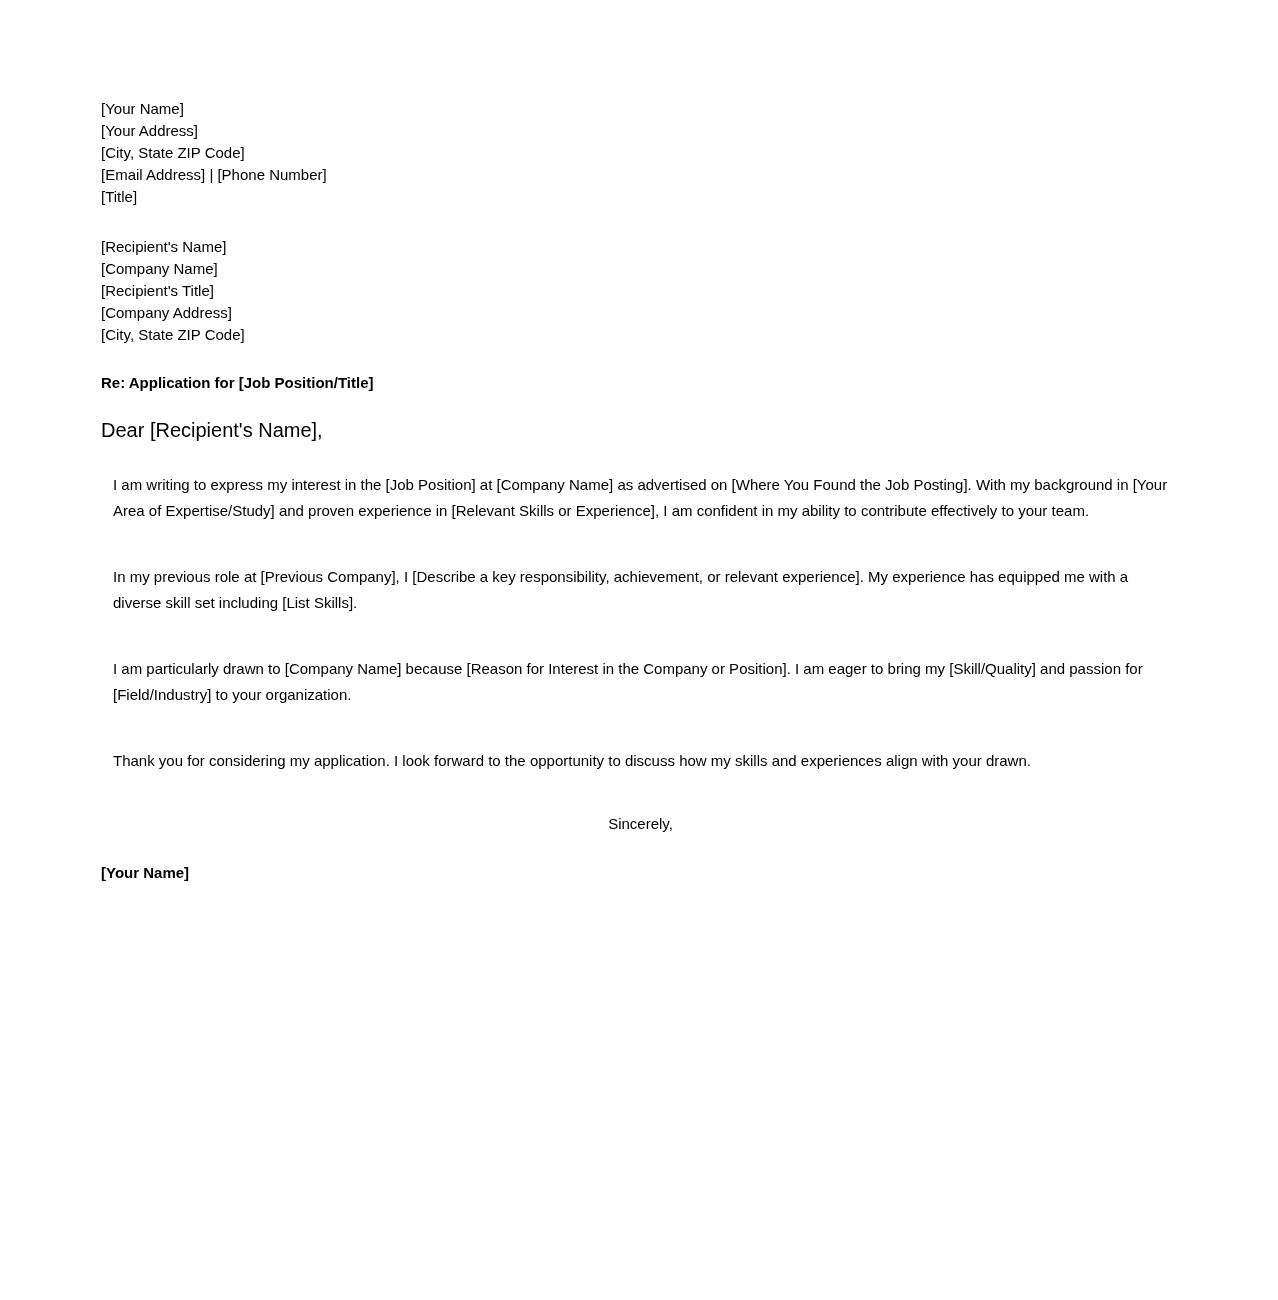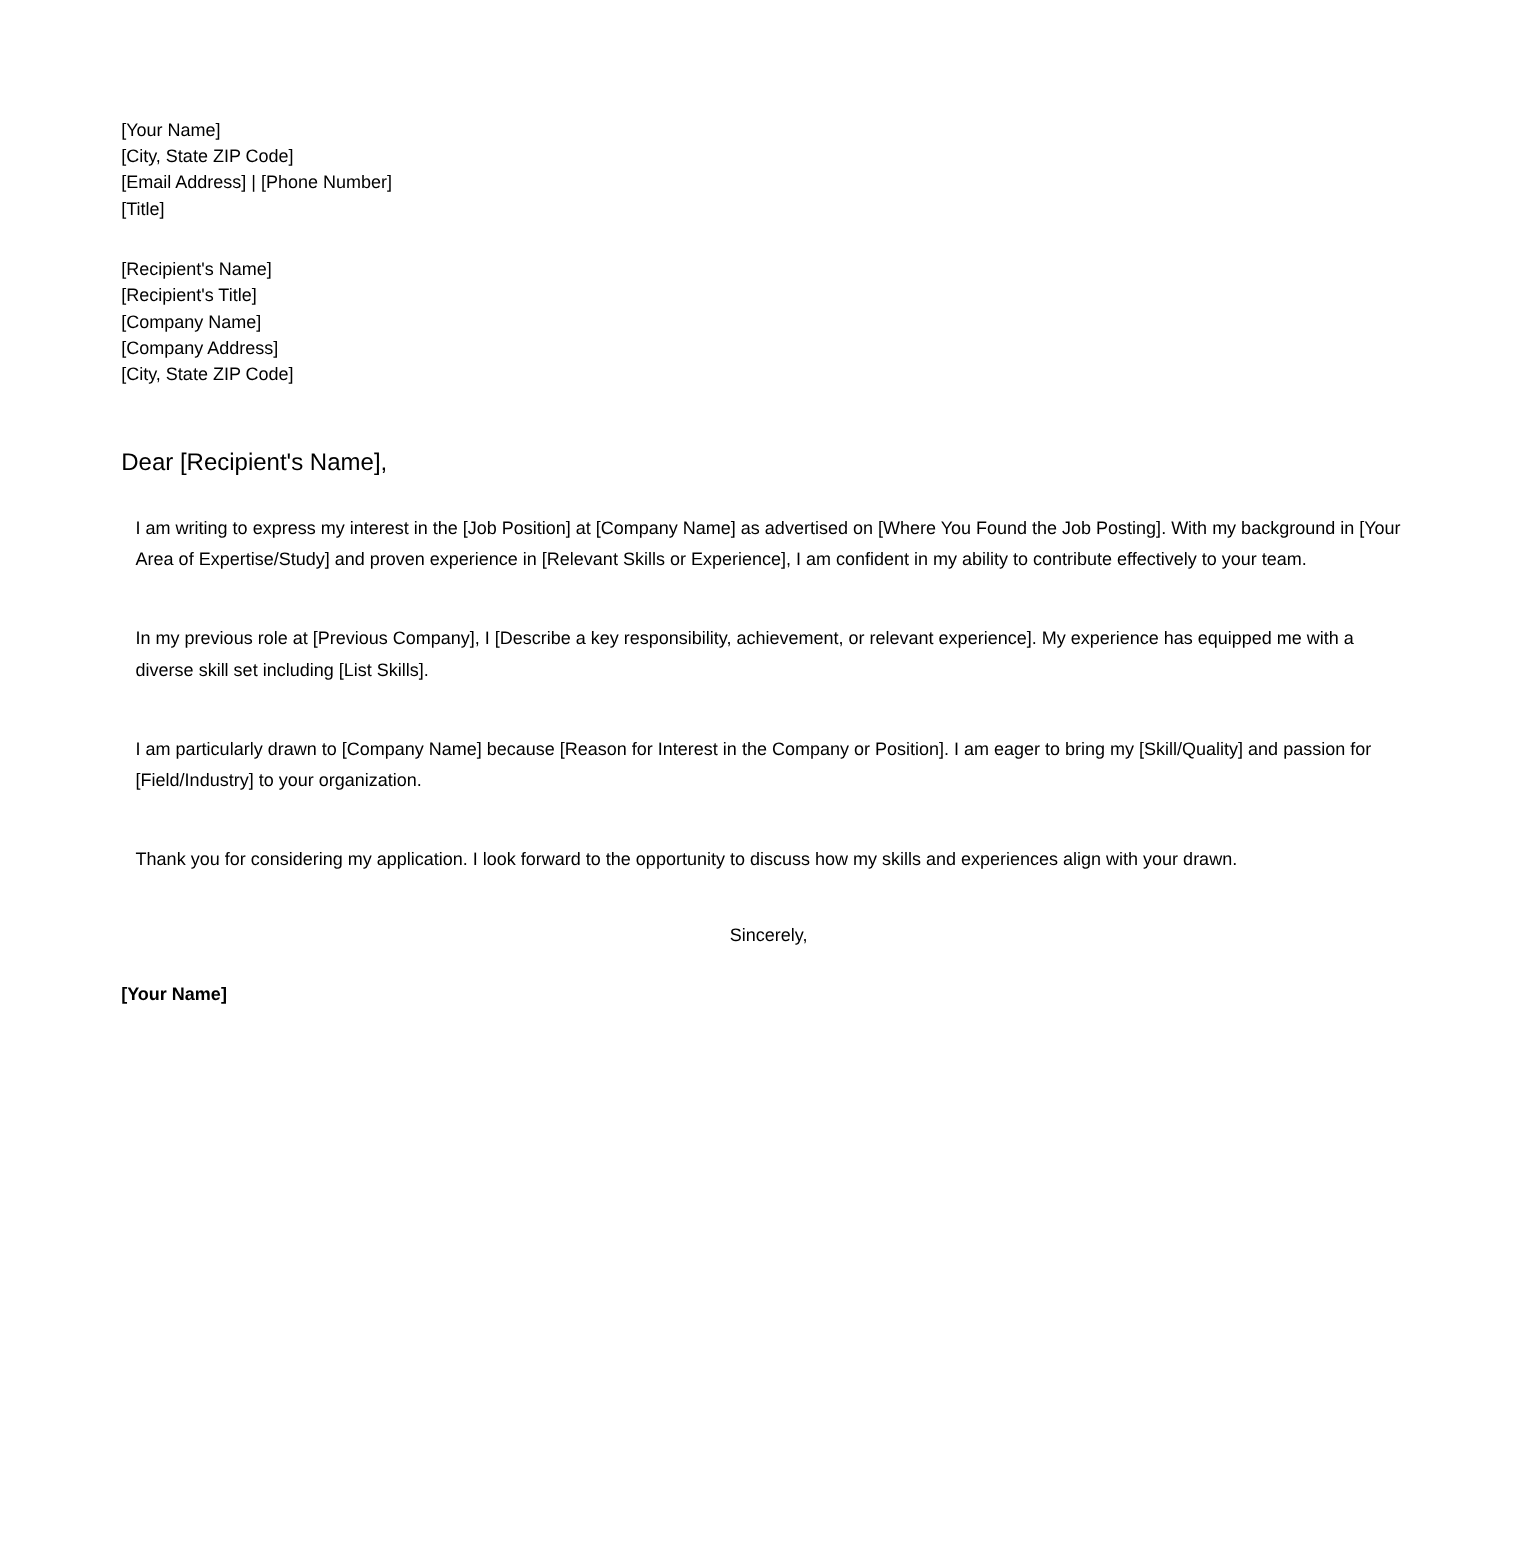--- a/index.html
+++ b/index.html
@@ -84,37 +84,39 @@
   }
 </style>
 </head>
 <body>
 
 <div class="page">
   <div class="letter">
 
     <div class="addr-block">
       <span class="addr-line">[Your Name]</span>
+      <span class="addr-line">[Your Address]</span>
       <span class="addr-line">[City, State ZIP Code]</span>
       <span class="addr-line">[Email Address] | [Phone Number]</span>
       <span class="addr-line">[Title]</span>
     </div>
 
     <div class="block-gap-sender"></div>
 
     <div class="addr-block">
       <span class="addr-line">[Recipient's Name]</span>
+      <span class="addr-line">[Company Name]</span>
       <span class="addr-line">[Recipient's Title]</span>
-      <span class="addr-line">[Company Name]</span>
       <span class="addr-line">[Company Address]</span>
       <span class="addr-line">[City, State ZIP Code]</span>
     </div>
 
     <div class="block-gap-recipient"></div>
 
+    <p class="subject">Re: Application for [Job Position/Title]</p>
 
     <div class="gap-after-subject"></div>
 
     <p class="salutation">Dear [Recipient's Name],</p>
 
     <div class="gap-after-salutation"></div>
 
     <p class="body-par">I am writing to express my interest in the [Job Position] at [Company Name] as advertised on [Where You Found the Job Posting]. With my background in [Your Area of Expertise/Study] and proven experience in [Relevant Skills or Experience], I am confident in my ability to contribute effectively to your team.</p>
     <div class="par-gap"></div>
 

